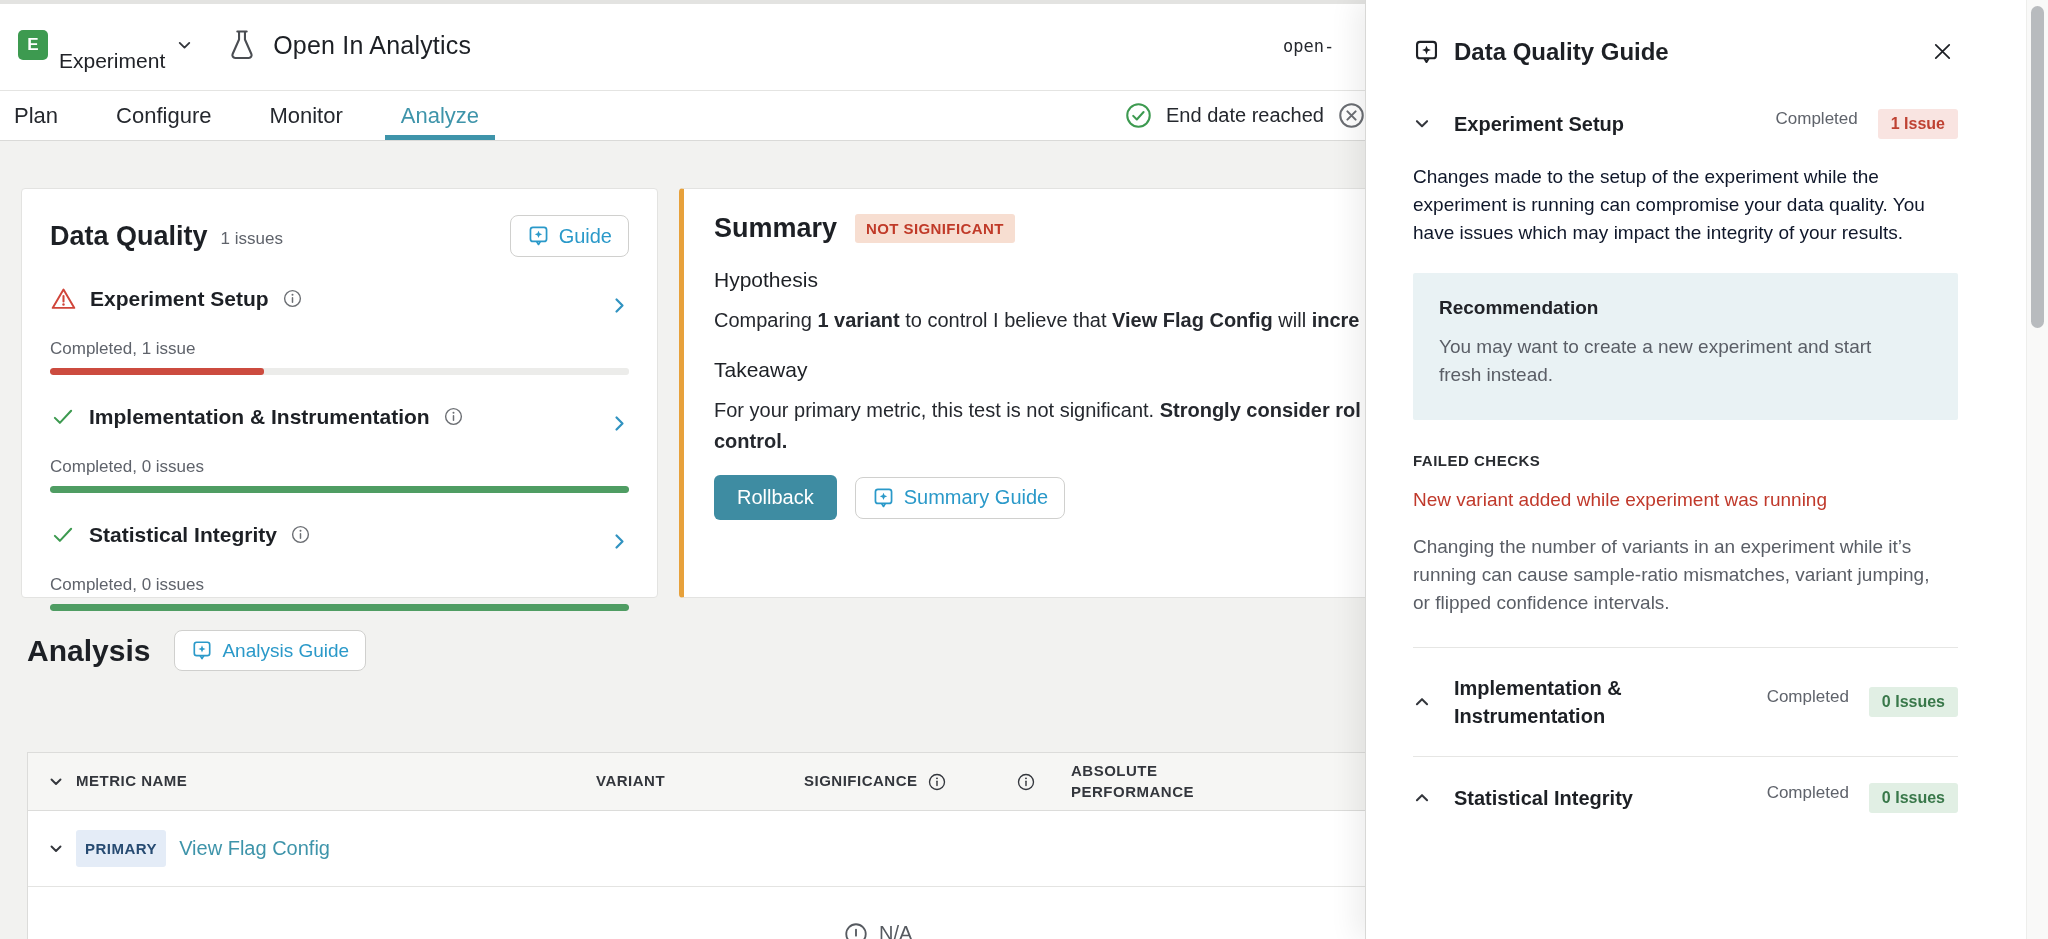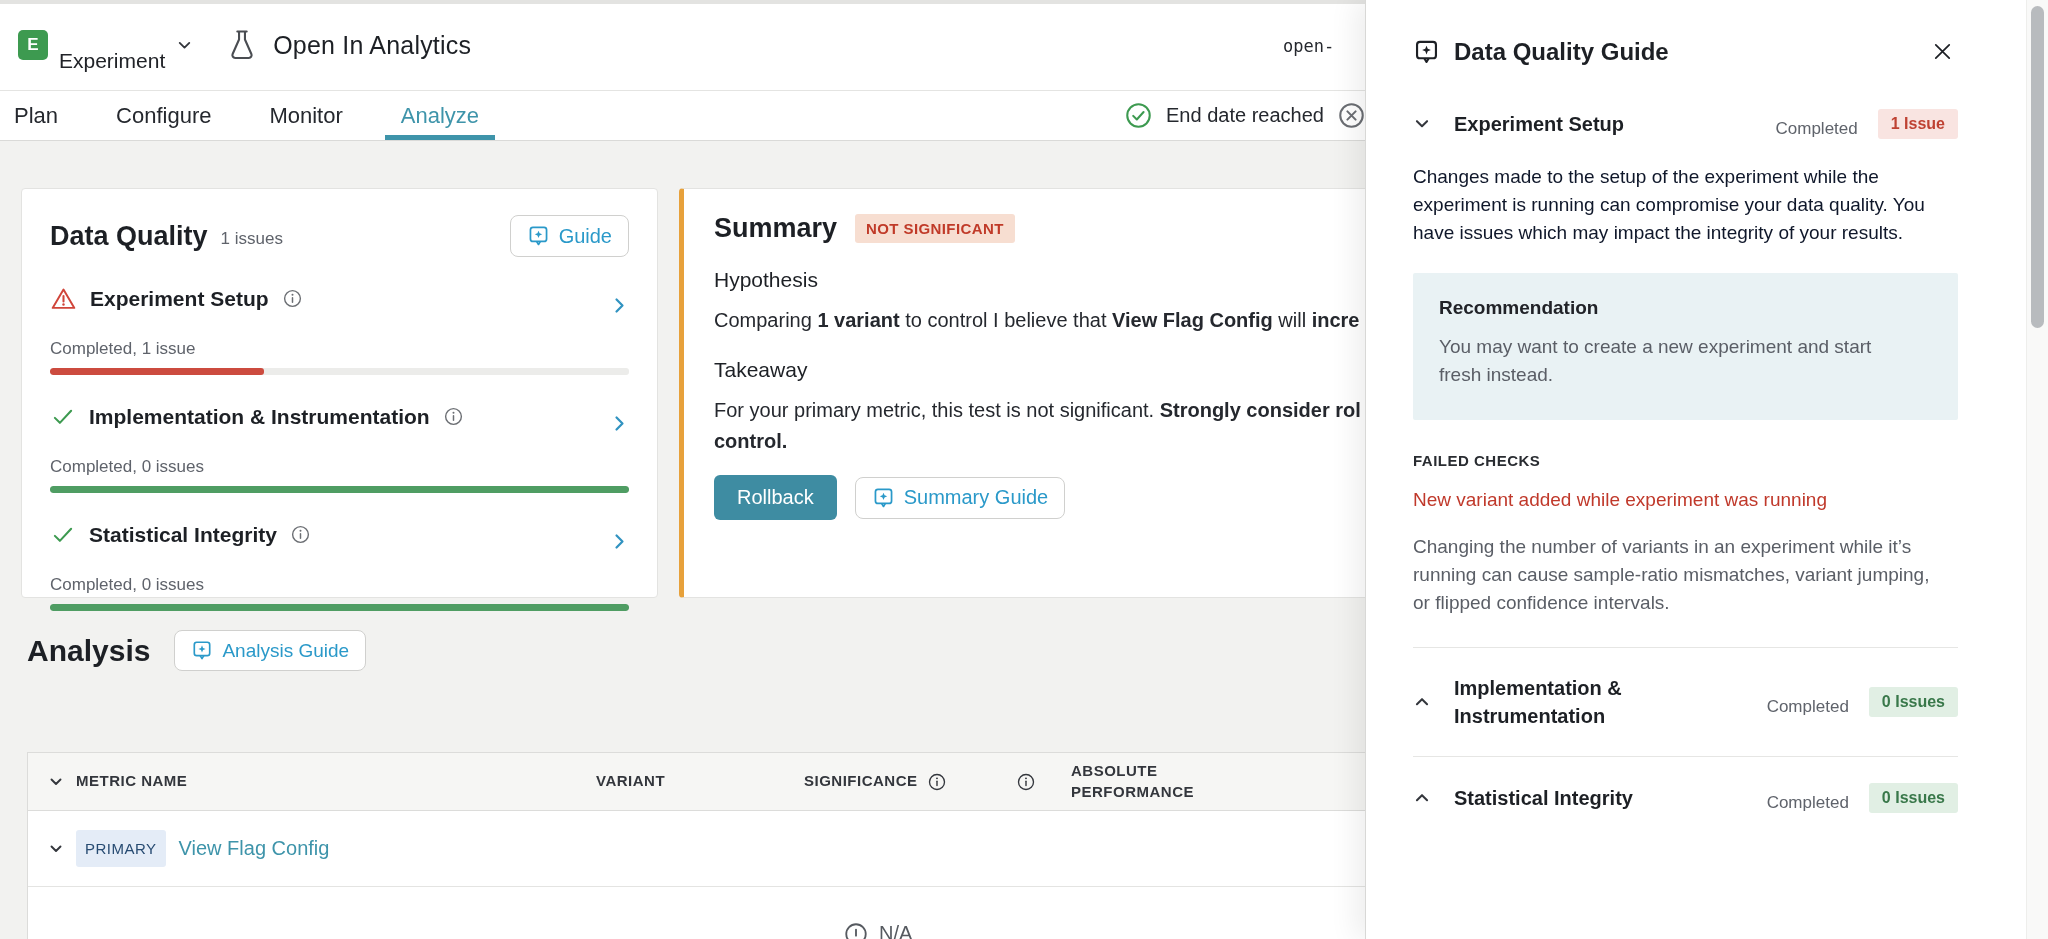--- a/index.html
+++ b/index.html
@@ -63,36 +63,36 @@
   .col-caret { width:48px; padding-left:20px; flex-shrink:0; display:flex; align-items:center; }
   .col-metric { width:520px; flex-shrink:0; }
   .col-variant { width:208px; flex-shrink:0; }
   .col-sig { width:212px; flex-shrink:0; display:flex; align-items:center; gap:9px; }
   .col-rel { width:205px; flex-shrink:0; }
   .col-relinfo { width:55px; flex-shrink:0; display:flex; align-items:center; }
   .col-abs { width:240px; flex-shrink:0; }
   .tw { max-width:150px; }
   .trow { height:76px; display:flex; align-items:center; border-bottom:1px solid #e4e4e2; background:#fff; }
   .metric-cell { display:flex; align-items:center; gap:13px; }
-  .primary-badge { background:#e4ecf7; color:#274b72; font-size:15px; font-weight:normal; letter-spacing:0.5px; padding:10px 9px; border-radius:3px; }
+  .primary-badge { background:#e4ecf7; color:#274b72; font-size:15px; font-weight:bold; letter-spacing:0.5px; padding:10px 9px; border-radius:3px; }
   .metric-link { font-size:20px; color:#3e94aa; cursor:pointer; }
   .trow-partial { height:60px; background:#fff; display:flex; align-items:flex-start; padding-top:34px; padding-left:815px; gap:10px; }
   .na-text { font-size:20px; color:#565a60; margin-top:1px; }
 
   
   .guide-panel { position:absolute; top:0; right:0; width:683px; height:939px; background:#fff; border-left:1px solid #d8d8d6; box-shadow:-10px 0 26px rgba(0,0,0,0.07); z-index:5; }
   .panel-inner { padding:36px 90px 0 47px; }
   .panel-head { display:flex; align-items:center; }
   .panel-title-wrap { display:flex; align-items:center; gap:14px; }
   .panel-title { font-size:24px; font-weight:bold; color:#1d2025; }
   .close-btn { margin-left:auto; background:none; border:none; cursor:pointer; display:flex; padding:4px; }
   .sec-head { display:flex; align-items:center; margin-top:42px; cursor:pointer; }
   .sec-head .chev { margin-right:23px; display:flex; }
   .sec-name { font-size:20px; font-weight:bold; color:#1d2025; line-height:1.35; }
-  .sec-right { margin-left:auto; display:flex; align-items:flex-end; gap:20px; }
+  .sec-right { margin-left:auto; display:flex; align-items:flex-start; gap:20px; }
   .completed-label { font-size:17px; color:#5f636b; }
   .issue-badge { font-size:16px; font-weight:bold; padding:6px 13px; border-radius:3px; }
   .badge-red { background:#f9e4e1; color:#bf4233; }
   .badge-green { background:#e1efe4; color:#39784a; }
   .panel-desc { margin-top:24px; width:522px; font-size:19px; line-height:1.48; color:#0f172a; }
   .rec-box { margin-top:26px; background:#e9f2f4; padding:24px 26px 30px 26px; border-radius:2px; }
   .rec-title { font-size:19px; font-weight:bold; color:#212328; }
   .rec-text { margin-top:14px; width:478px; font-size:19px; line-height:1.48; color:#5a5e66; }
   .failed-label { margin-top:32px; font-size:15px; font-weight:bold; letter-spacing:0.5px; color:#292c31; }
   .failed-link { margin-top:20px; font-size:19px; color:#c0392b; cursor:pointer; }

